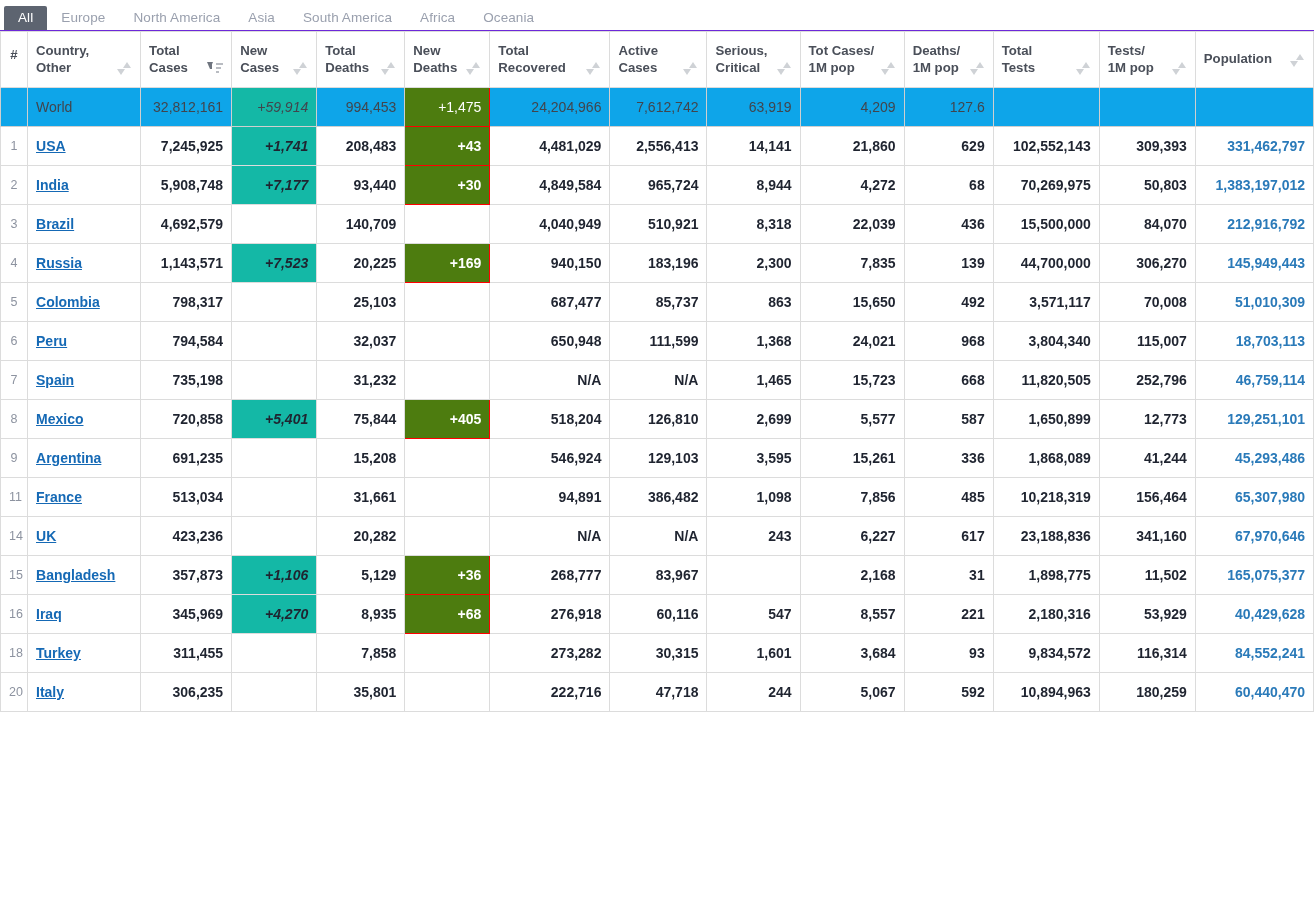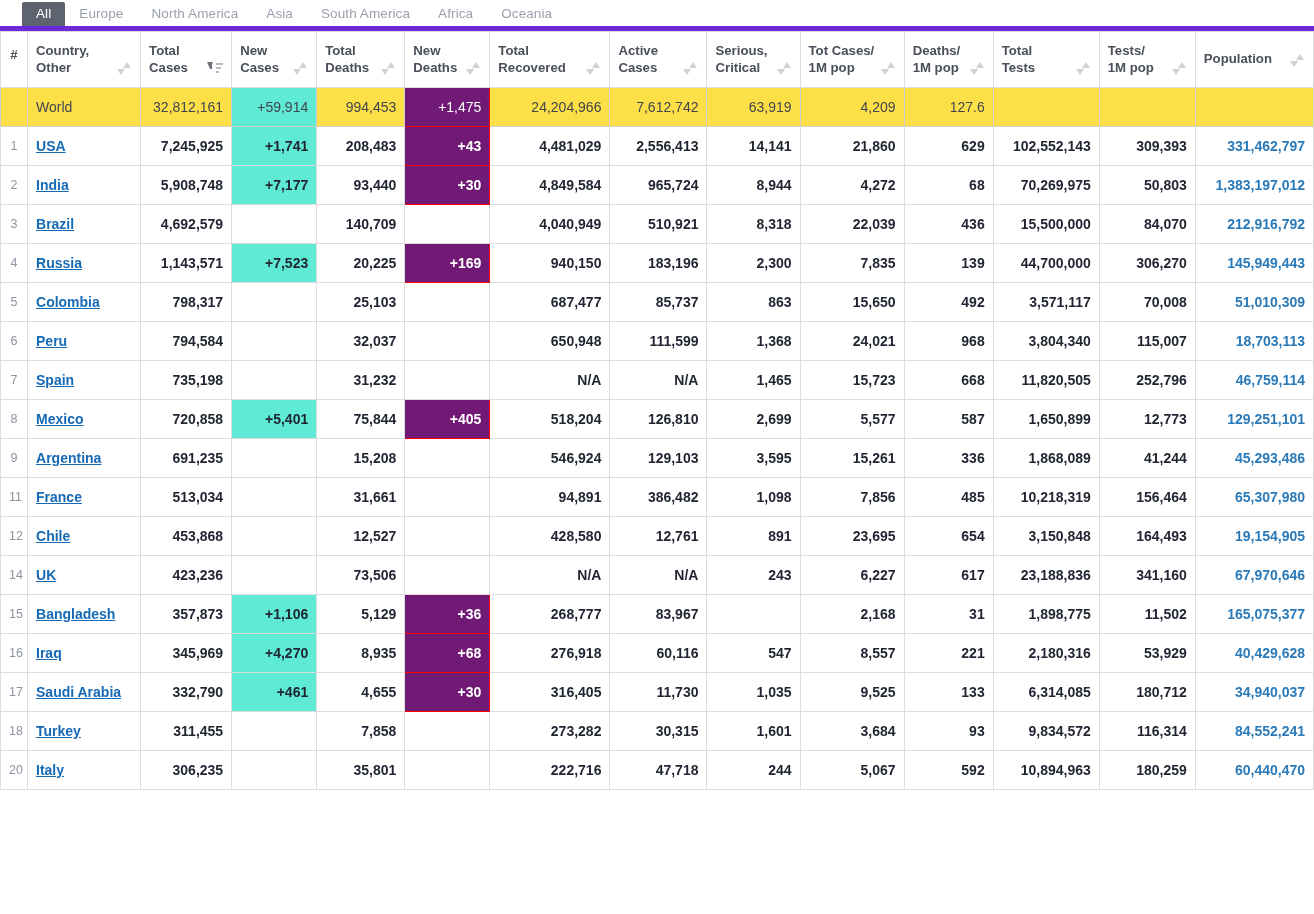--- a/index.html
+++ b/index.html
@@ -14,23 +14,23 @@
     position: relative;
     overflow: hidden;
     background: #fff;
   }
 
   
   .tabbar {
     height: 31px;
     display: flex;
     align-items: flex-end;
-    padding-left: 22px;
+    padding-left: 4px;
     background: #fff;
-    border-bottom: 5px solid #6d28d9;
+    border-bottom: 1px solid #6d28d9;
   }
   .tab {
     font-size: 13.5px;
     color: #9aa0ae;
     padding: 5px 14px 6px 14px;
     line-height: 1;
     cursor: pointer;
     white-space: nowrap;
     letter-spacing: 0.1px;
   }
@@ -131,21 +131,21 @@
   tbody td {
     height: 39px;
     font-weight: bold;
     font-size: 14px;
     color: #1f2430;
     text-align: right;
     white-space: nowrap;
     background: #ffffff;
   }
   tbody tr.world td {
-    background: #fde047;
+    background: #0ea5e9;
     font-weight: normal;
     color: #41454d;
     border-color: #cfcfcf;
   }
   td.rank {
     text-align: center;
     font-weight: normal;
     color: #8d93a0;
     font-size: 12.5px;
   }
@@ -155,23 +155,23 @@
   }
   tr.world td.country {
     font-weight: normal;
     color: #41454d;
     font-size: 14px;
   }
   td.country a {
     color: #1569b5;
     font-size: 14px;
   }
-  td.newcases.hl { background: #5eead4; }
+  td.newcases.hl { background: #14b8a6; font-style: italic; }
   td.newdeaths.hl {
-    background: #701a75;
+    background: #4d7c0f;
     color: #ffffff;
     border-color: #ff0000;
     padding-left: 25px;
   }
   td.population { color: #2a7ab9; }
   tr.world td.population { color: #41454d; }
 </style>
 </head>
 <body>
 
@@ -500,41 +500,25 @@
           <td>94,891</td>
           <td>386,482</td>
           <td>1,098</td>
           <td>7,856</td>
           <td>485</td>
           <td>10,218,319</td>
           <td>156,464</td>
           <td class="population">65,307,980</td>
         </tr>
         <tr>
-          <td class="rank">12</td>
-          <td class="country"><a href="#">Chile</a></td>
-          <td>453,868</td>
-          <td class="newcases"></td>
-          <td>12,527</td>
-          <td class="newdeaths"></td>
-          <td>428,580</td>
-          <td>12,761</td>
-          <td>891</td>
-          <td>23,695</td>
-          <td>654</td>
-          <td>3,150,848</td>
-          <td>164,493</td>
-          <td class="population">19,154,905</td>
-        </tr>
-        <tr>
           <td class="rank">14</td>
           <td class="country"><a href="#">UK</a></td>
           <td>423,236</td>
           <td class="newcases"></td>
-          <td>73,506</td>
+          <td>20,282</td>
           <td class="newdeaths"></td>
           <td>N/A</td>
           <td>N/A</td>
           <td>243</td>
           <td>6,227</td>
           <td>617</td>
           <td>23,188,836</td>
           <td>341,160</td>
           <td class="population">67,970,646</td>
         </tr>
@@ -564,36 +548,20 @@
           <td>276,918</td>
           <td>60,116</td>
           <td>547</td>
           <td>8,557</td>
           <td>221</td>
           <td>2,180,316</td>
           <td>53,929</td>
           <td class="population">40,429,628</td>
         </tr>
         <tr>
-          <td class="rank">17</td>
-          <td class="country"><a href="#">Saudi Arabia</a></td>
-          <td>332,790</td>
-          <td class="newcases hl">+461</td>
-          <td>4,655</td>
-          <td class="newdeaths hl">+30</td>
-          <td>316,405</td>
-          <td>11,730</td>
-          <td>1,035</td>
-          <td>9,525</td>
-          <td>133</td>
-          <td>6,314,085</td>
-          <td>180,712</td>
-          <td class="population">34,940,037</td>
-        </tr>
-        <tr>
           <td class="rank">18</td>
           <td class="country"><a href="#">Turkey</a></td>
           <td>311,455</td>
           <td class="newcases"></td>
           <td>7,858</td>
           <td class="newdeaths"></td>
           <td>273,282</td>
           <td>30,315</td>
           <td>1,601</td>
           <td>3,684</td>

